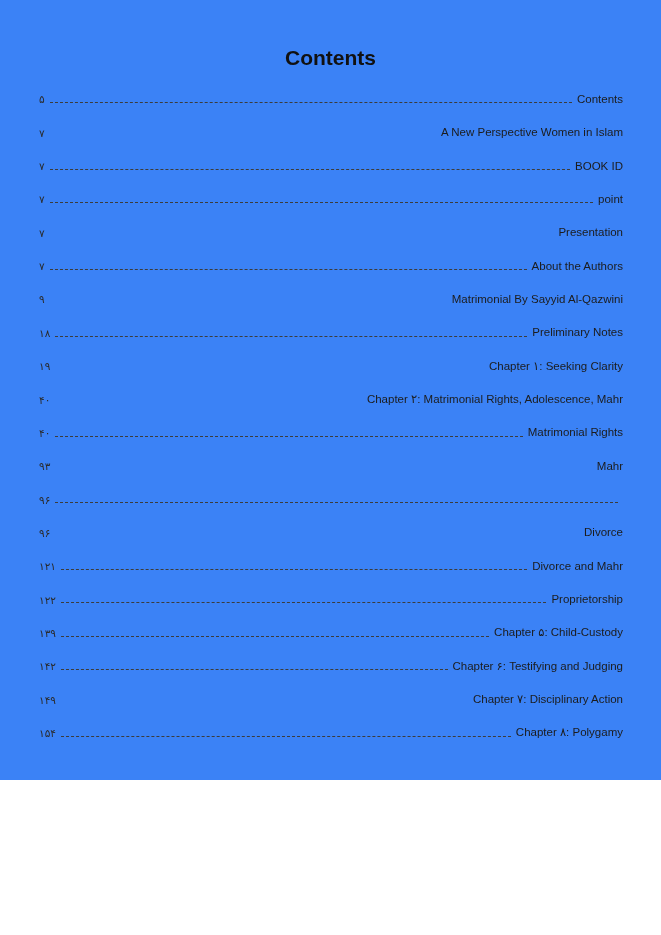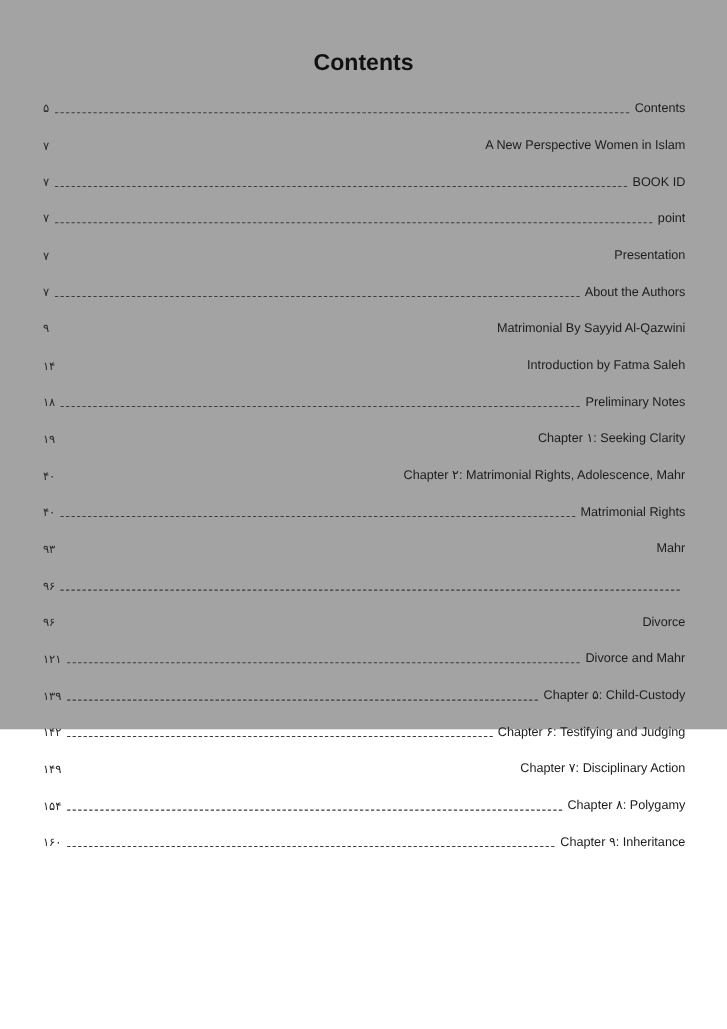--- a/index.html
+++ b/index.html
@@ -9,22 +9,22 @@
   }
   body {
     width: 661px;
     height: 935px;
     font-family: "Liberation Sans", "DejaVu Sans", sans-serif;
     color: #1c1c1c;
     overflow: hidden;
   }
   .page {
     width: 661px;
-    height: 663px;
-    background: #a3a3a3;
+    height: 780px;
+    background: #3b82f6;
     box-sizing: border-box;
   }
   .title {
     margin: 0;
     padding-top: 46px;
     text-align: center;
     font-size: 21px;
     font-weight: 700;
     color: #111111;
     letter-spacing: 0px;
@@ -107,25 +107,20 @@
       <span class="leader"></span>
       <span class="label">About the Authors</span>
     </div>
 
     <div class="row">
       <span class="num">۹</span>
       <span class="leader no-dots"></span>
       <span class="label">Matrimonial By Sayyid Al-Qazwini</span>
     </div>
 
-    <div class="row">
-      <span class="num">۱۴</span>
-      <span class="leader no-dots"></span>
-      <span class="label">Introduction by Fatma Saleh</span>
-    </div>
 
     <div class="row">
       <span class="num">۱۸</span>
       <span class="leader"></span>
       <span class="label">Preliminary Notes</span>
     </div>
 
     <div class="row">
       <span class="num">۱۹</span>
       <span class="leader no-dots"></span>
@@ -161,20 +156,25 @@
       <span class="leader no-dots"></span>
       <span class="label">Divorce</span>
     </div>
 
     <div class="row">
       <span class="num">۱۲۱</span>
       <span class="leader"></span>
       <span class="label">Divorce and Mahr</span>
     </div>
 
+    <div class="row">
+      <span class="num">۱۲۲</span>
+      <span class="leader"></span>
+      <span class="label">Proprietorship</span>
+    </div>
 
 
     <div class="row">
       <span class="num">۱۳۹</span>
       <span class="leader"></span>
       <span class="label">Chapter ۵: Child-Custody</span>
     </div>
 
     <div class="row">
       <span class="num">۱۴۲</span>
@@ -187,20 +187,15 @@
       <span class="leader no-dots"></span>
       <span class="label">Chapter ۷: Disciplinary Action</span>
     </div>
 
     <div class="row">
       <span class="num">۱۵۴</span>
       <span class="leader"></span>
       <span class="label">Chapter ۸: Polygamy</span>
     </div>
 
-    <div class="row">
-      <span class="num">۱۶۰</span>
-      <span class="leader"></span>
-      <span class="label">Chapter ۹: Inheritance</span>
-    </div>
   </div>
 
 </div>
 
 </body></html>

